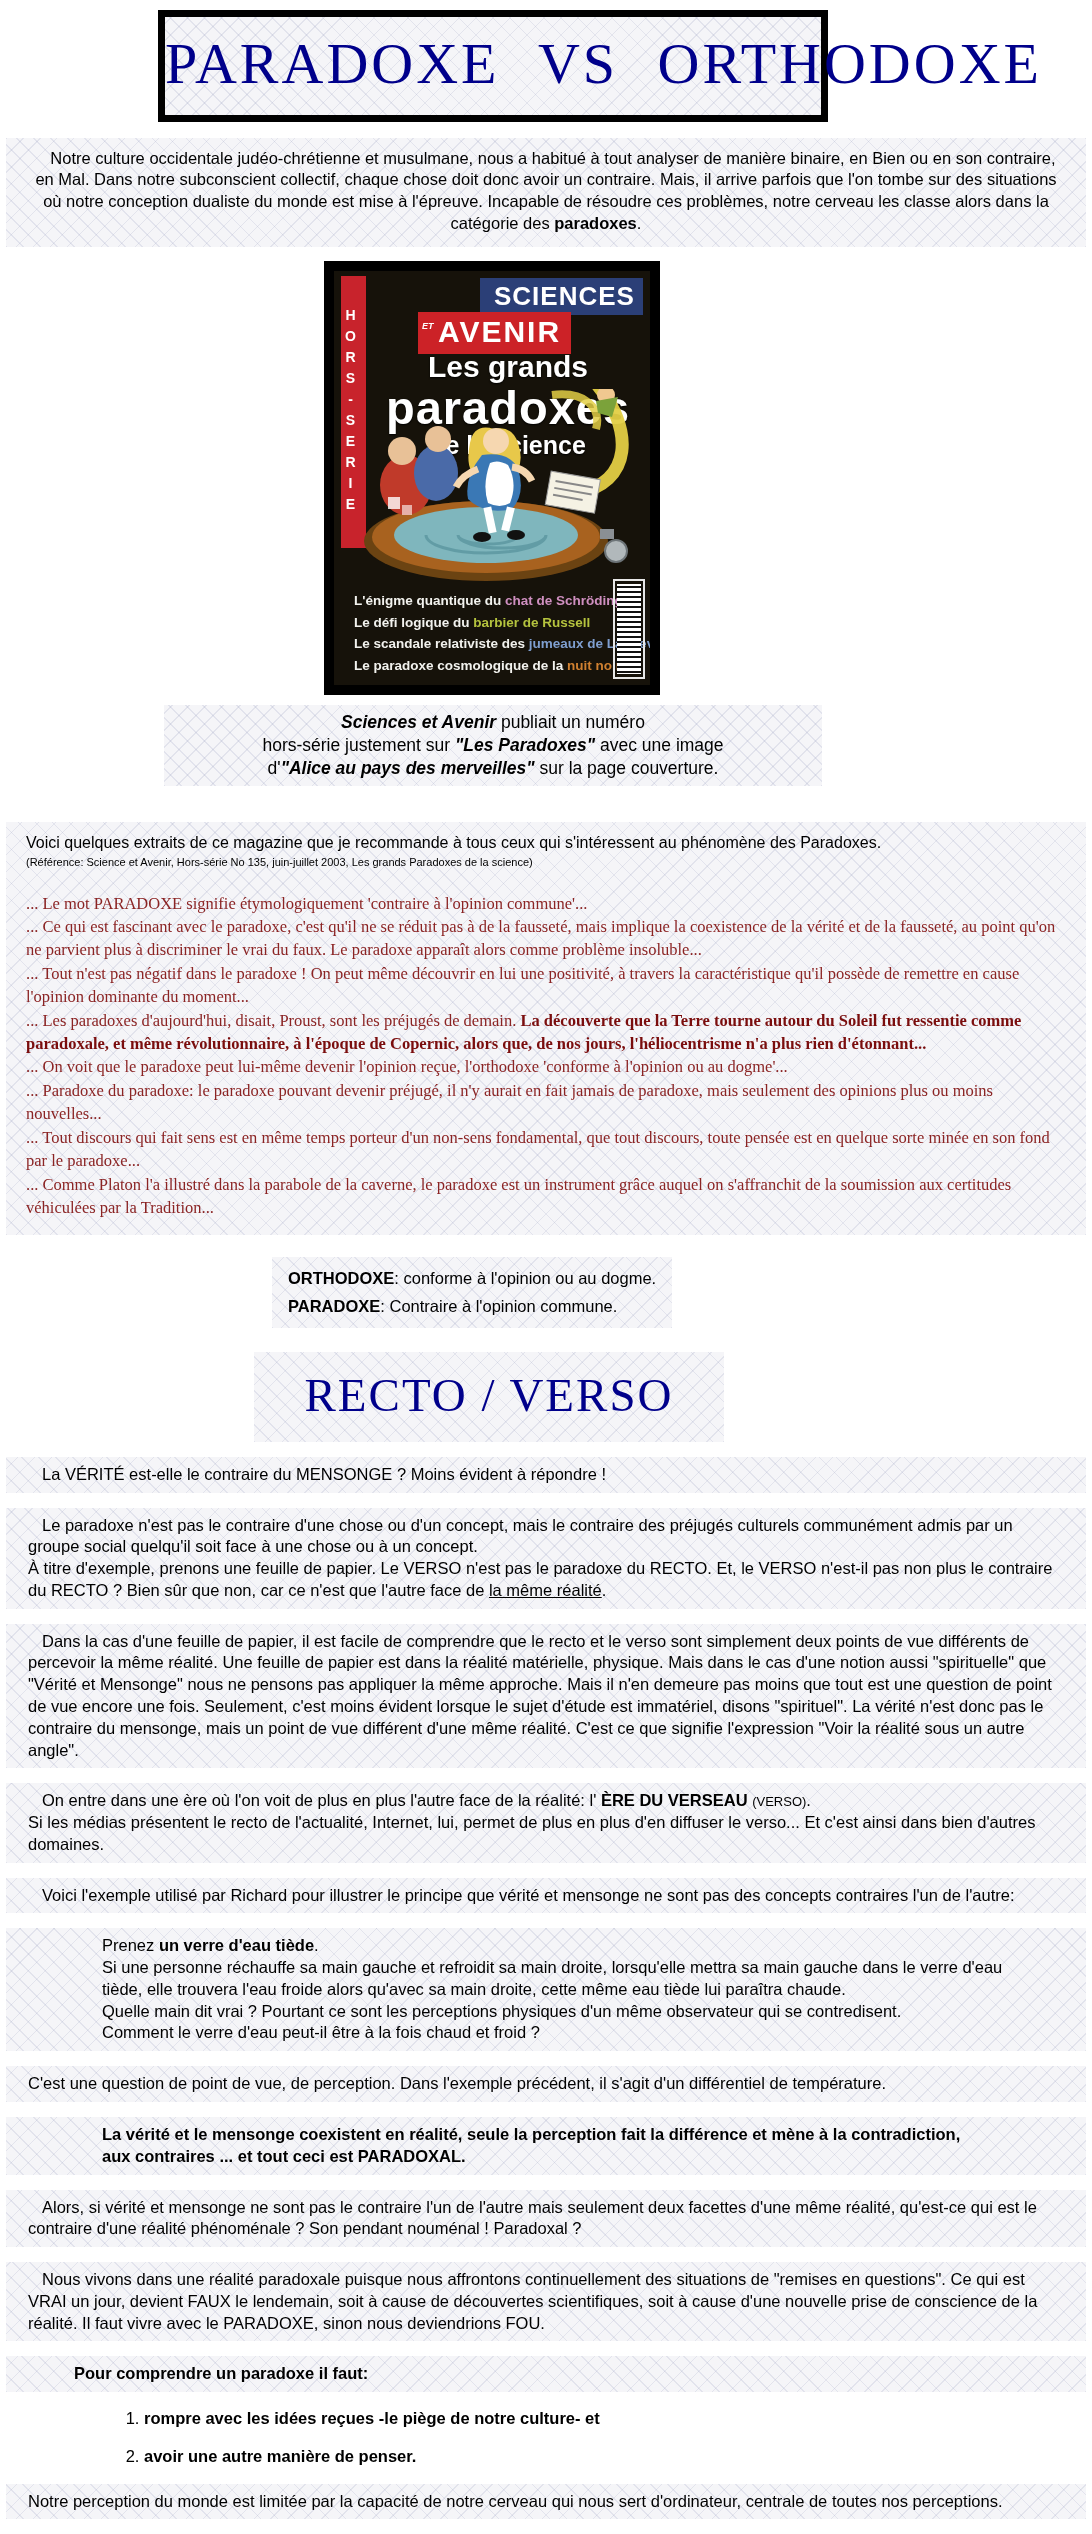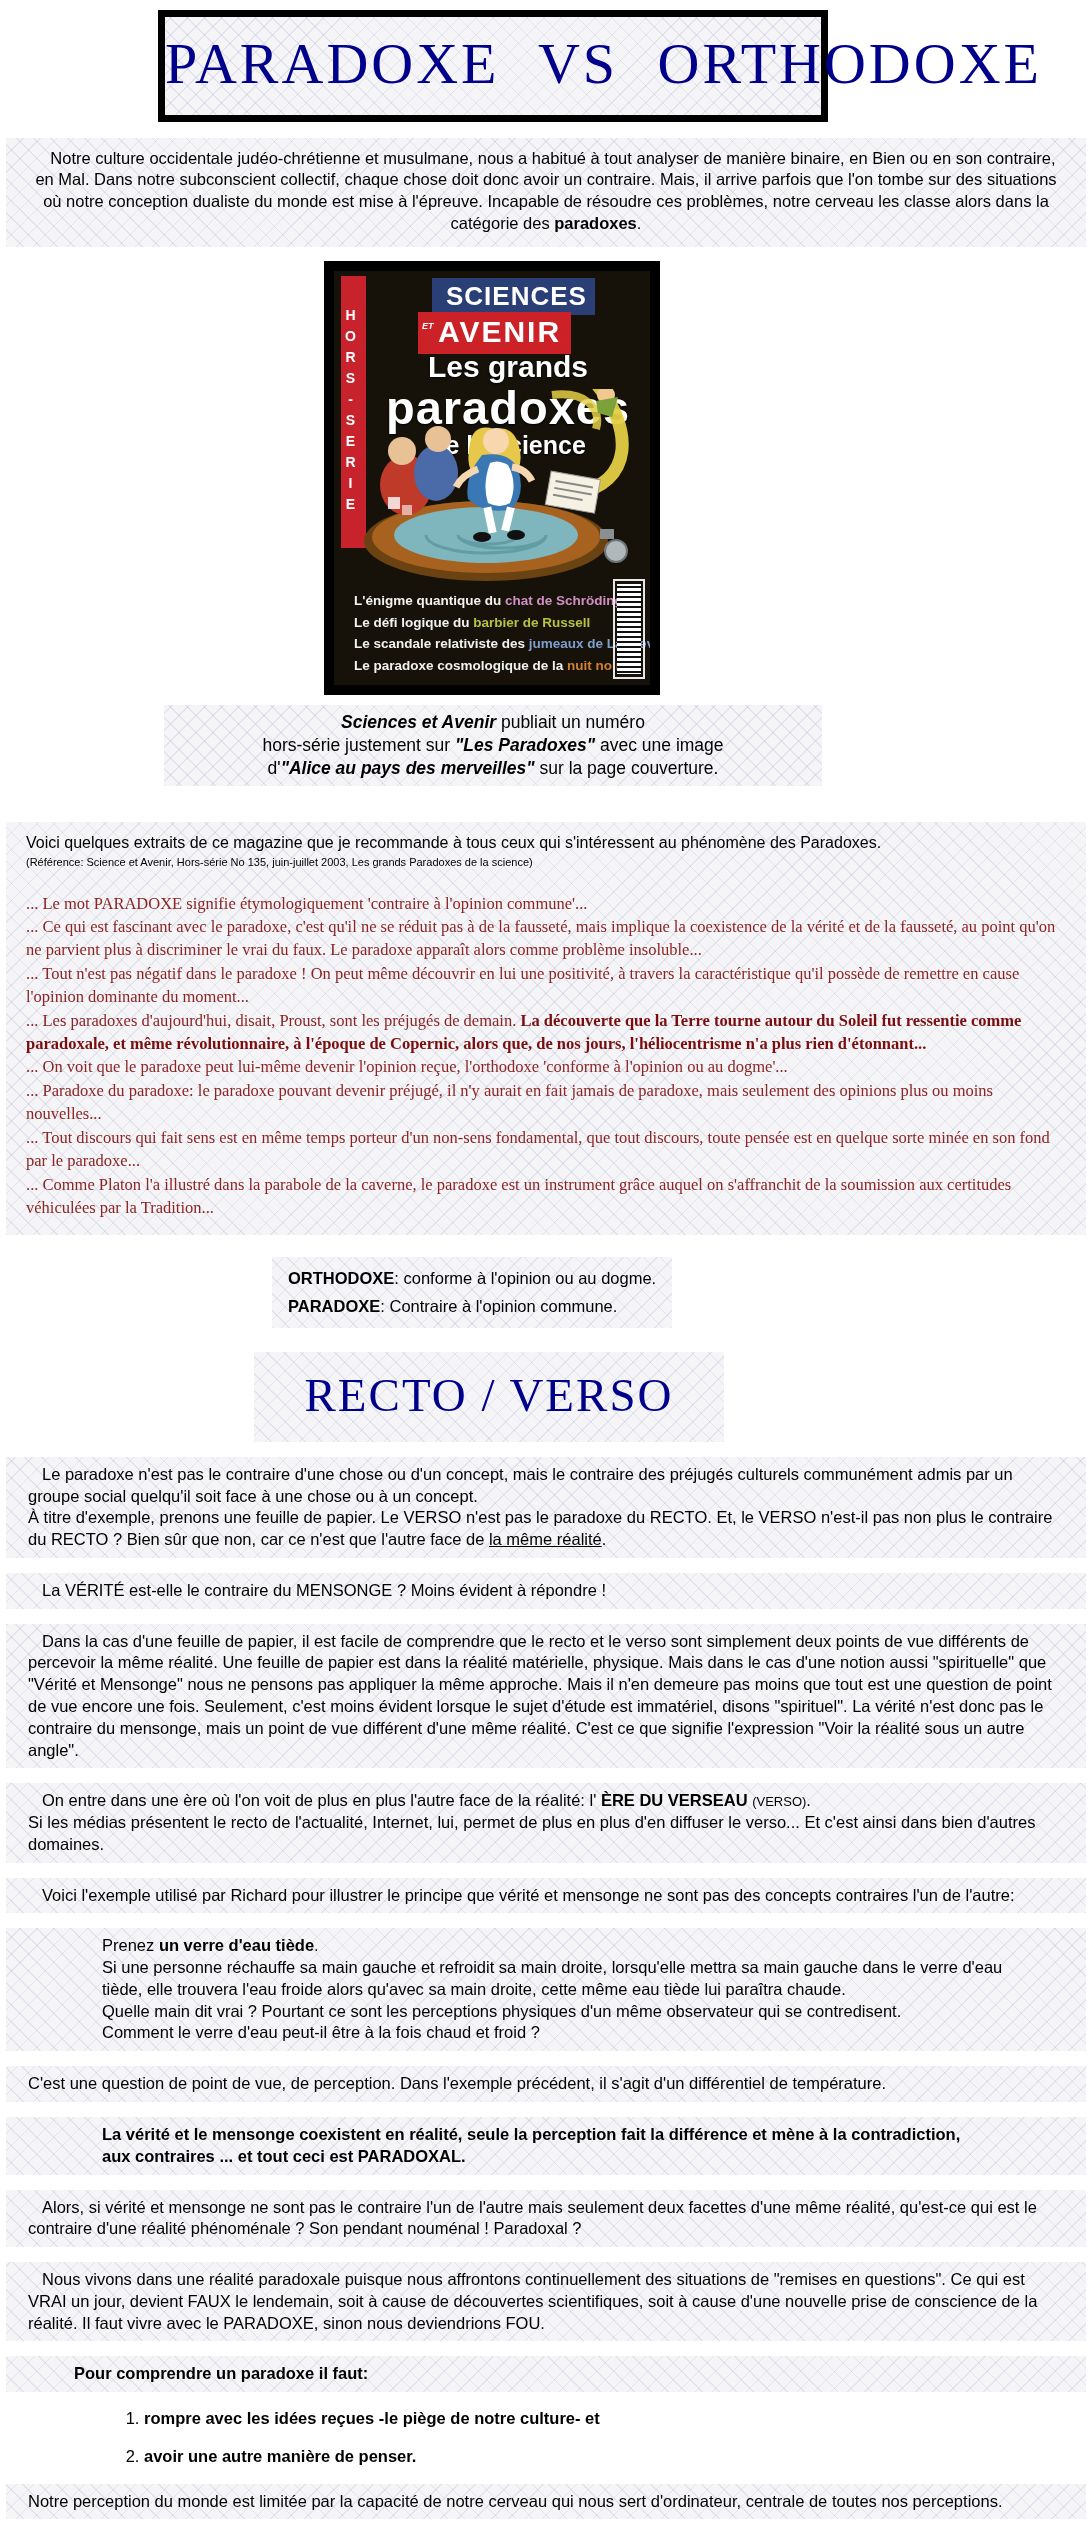--- a/index.html
+++ b/index.html
@@ -31,21 +31,21 @@
     width:316px;height:414px;border:10px solid #000;margin:14px 0 0 324px;
     position:relative;background:#16120a;overflow:hidden;
   }
   .strip{
     position:absolute;left:7px;top:5px;width:25px;height:272px;background:var(--strip-red);
     color:#fff;font-weight:700;font-size:14px;letter-spacing:5px;
     writing-mode:vertical-lr;text-orientation:upright;text-align:center;
   }
   .logo{position:absolute;top:7px;left:98px;}
   .logo-top{display:inline-block;background:var(--logo-blue);color:#fff;font-weight:700;
-    font-size:26px;padding:1px 8px 2px 14px;letter-spacing:1px;}
+    font-size:26px;padding:1px 8px 2px 14px;letter-spacing:1px;margin-left:48px;}
   .logo-bottom{display:block;background:var(--logo-red);color:#fff;font-weight:700;
     font-size:30px;padding:0 10px 2px 20px;margin:-3px 0 0 -14px;letter-spacing:2px;width:max-content;position:relative;}
   .logo-et{position:absolute;left:4px;top:9px;font-size:9px;font-weight:700;color:#fff;letter-spacing:0;}
   .cov-t1,.cov-t2,.cov-t3{position:absolute;left:34px;right:2px;text-align:center;color:#fff;font-weight:700;
     text-shadow:0 1px 2px #000;}
   .cov-t1{top:76px;font-size:30px;}
   .cov-t2{top:106px;font-size:47px;letter-spacing:1px;}
   .cov-t3{top:158px;font-size:25px;}
   .art{position:absolute;left:10px;top:118px;width:296px;height:196px;}
   .topics{position:absolute;left:20px;bottom:8px;font-weight:700;font-size:13.5px;line-height:1.6;white-space:nowrap;}
@@ -188,23 +188,23 @@
 <div>
   <div class="defs band">
     <div><span class="s-b">ORTHODOXE</span><span>: conforme à l'opinion ou au dogme.</span></div>
     <div><span class="s-b">PARADOXE</span><span>: Contraire à l'opinion commune.</span></div>
   </div>
 </div>
 
 <div class="recto band">RECTO / VERSO</div>
 
 <div class="flow">
+    <div class="blk band p"><span>La VÉRITÉ est-elle le contraire du MENSONGE ? Moins évident à répondre !</span></div>
     <div class="blk band p"><span>Le paradoxe n'est pas le contraire d'une chose ou d'un concept, mais le contraire des préjugés culturels communément admis par un groupe social quelqu'il soit face à une chose ou à un concept.
 À titre d'exemple, prenons une feuille de papier. Le VERSO n'est pas le paradoxe du RECTO. Et, le VERSO n'est-il pas non plus le contraire du RECTO ? Bien sûr que non, car ce n'est que l'autre face de </span><span class="s-u">la même réalité</span><span>.</span></div>
-    <div class="blk band p"><span>La VÉRITÉ est-elle le contraire du MENSONGE ? Moins évident à répondre !</span></div>
     <div class="blk band p"><span>Dans la cas d'une feuille de papier, il est facile de comprendre que le recto et le verso sont simplement deux points de vue différents de percevoir la même réalité. Une feuille de papier est dans la réalité matérielle, physique. Mais dans le cas d'une notion aussi "spirituelle" que "Vérité et Mensonge" nous ne pensons pas appliquer la même approche. Mais il n'en demeure pas moins que tout est une question de point de vue encore une fois. Seulement, c'est moins évident lorsque le sujet d'étude est immatériel, disons "spirituel". La vérité n'est donc pas le contraire du mensonge, mais un point de vue différent d'une même réalité. C'est ce que signifie l'expression "Voir la réalité sous un autre angle".</span></div>
     <div class="blk band p"><span>On entre dans une ère où l'on voit de plus en plus l'autre face de la réalité: l' </span><span class="s-b">ÈRE DU VERSEAU</span><span> </span><span class="s-small">(VERSO)</span><span>.
 Si les médias présentent le recto de l'actualité, Internet, lui, permet de plus en plus d'en diffuser le verso... Et c'est ainsi dans bien d'autres domaines.</span></div>
     <div class="blk band p"><span>Voici l'exemple utilisé par Richard pour illustrer le principe que vérité et mensonge ne sont pas des concepts contraires l'un de l'autre:</span></div>
     <div class="blk band quote"><span>Prenez </span><span class="s-b">un verre d'eau tiède</span><span>.
 Si une personne réchauffe sa main gauche et refroidit sa main droite, lorsqu'elle mettra sa main gauche dans le verre d'eau tiède, elle trouvera l'eau froide alors qu'avec sa main droite, cette même eau tiède lui paraîtra chaude.
 Quelle main dit vrai ? Pourtant ce sont les perceptions physiques d'un même observateur qui se contredisent.
 Comment le verre d'eau peut-il être à la fois chaud et froid ?</span></div>
     <div class="blk band p0"><span>C'est une question de point de vue, de perception. Dans l'exemple précédent, il s'agit d'un différentiel de température.</span></div>
     <div class="blk band quoteb"><span class="s-b">La vérité et le mensonge coexistent en réalité, seule la perception fait la différence et mène à la contradiction, aux contraires ... et tout ceci est PARADOXAL.</span></div>

